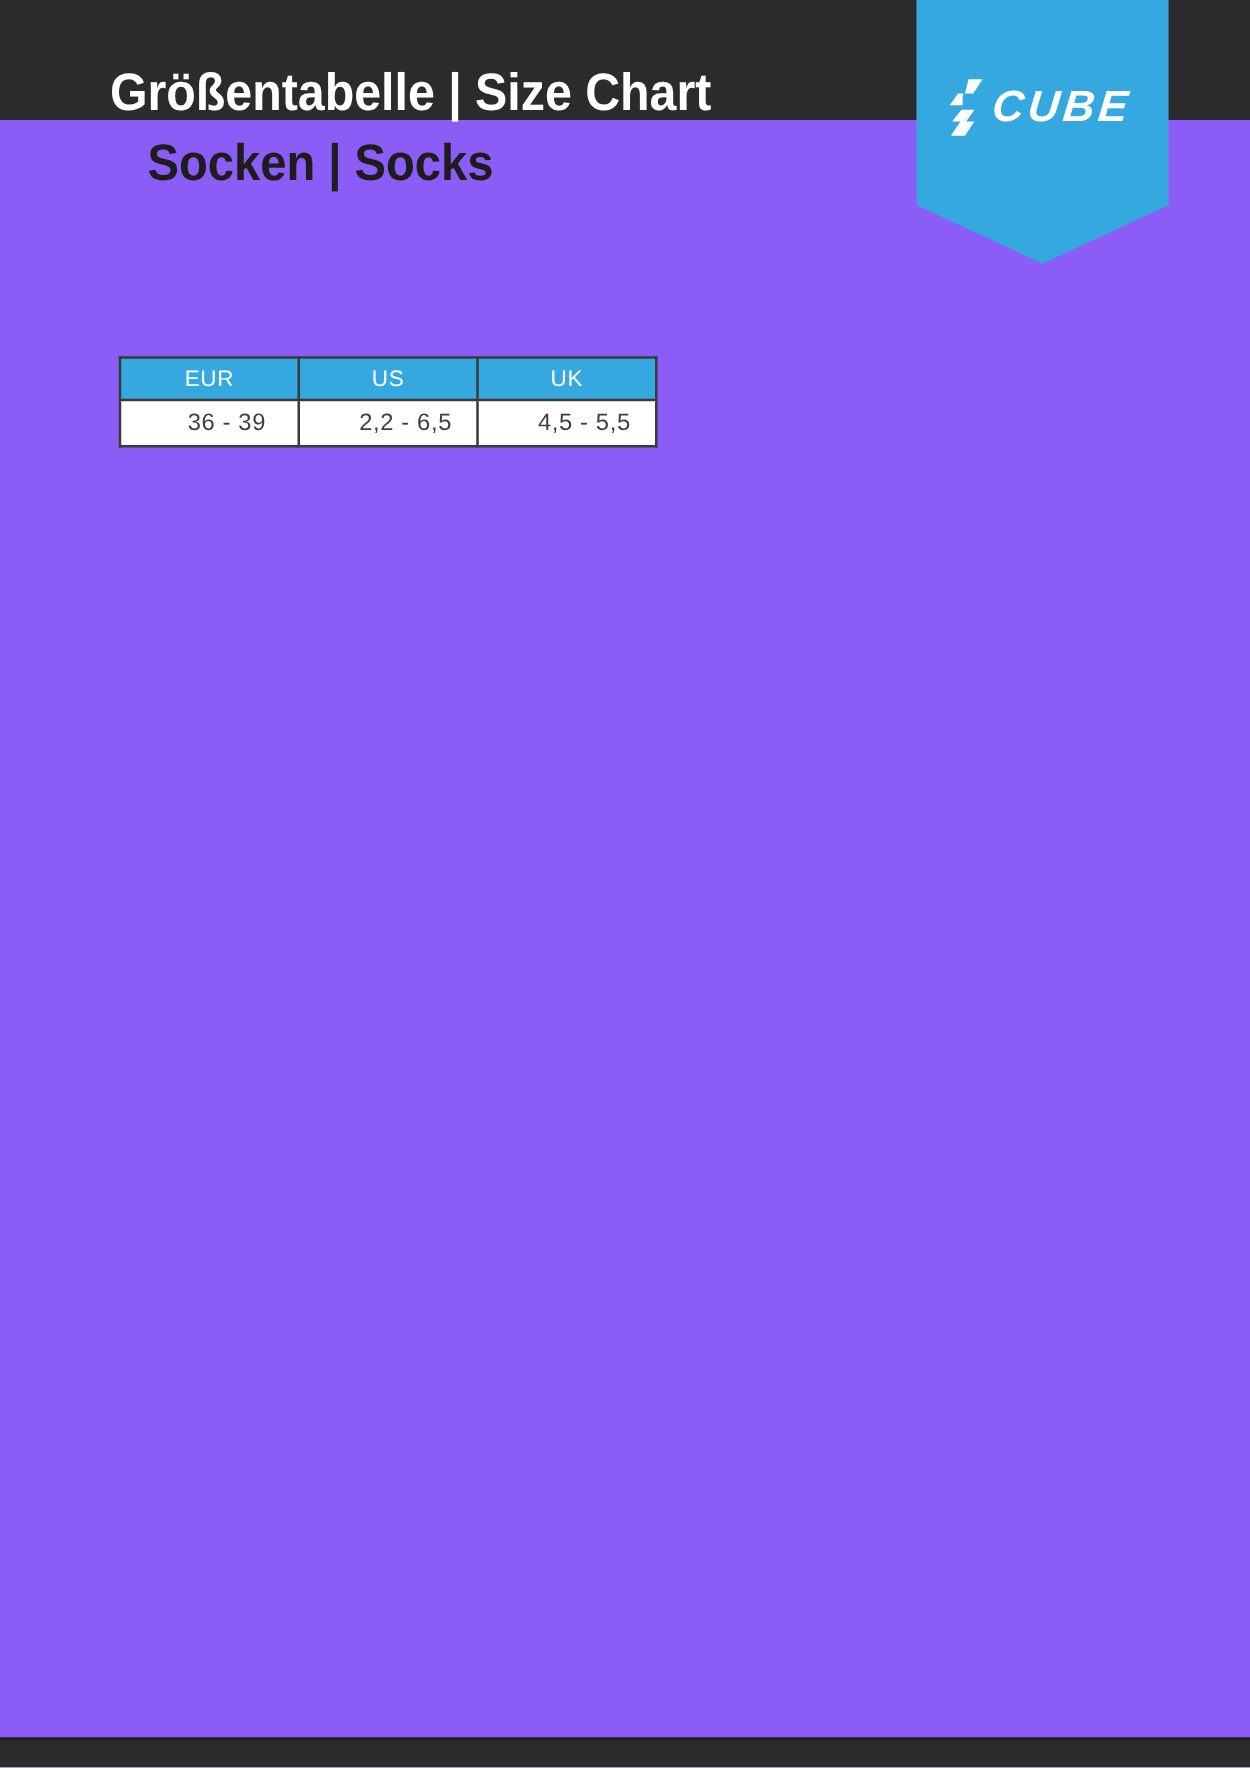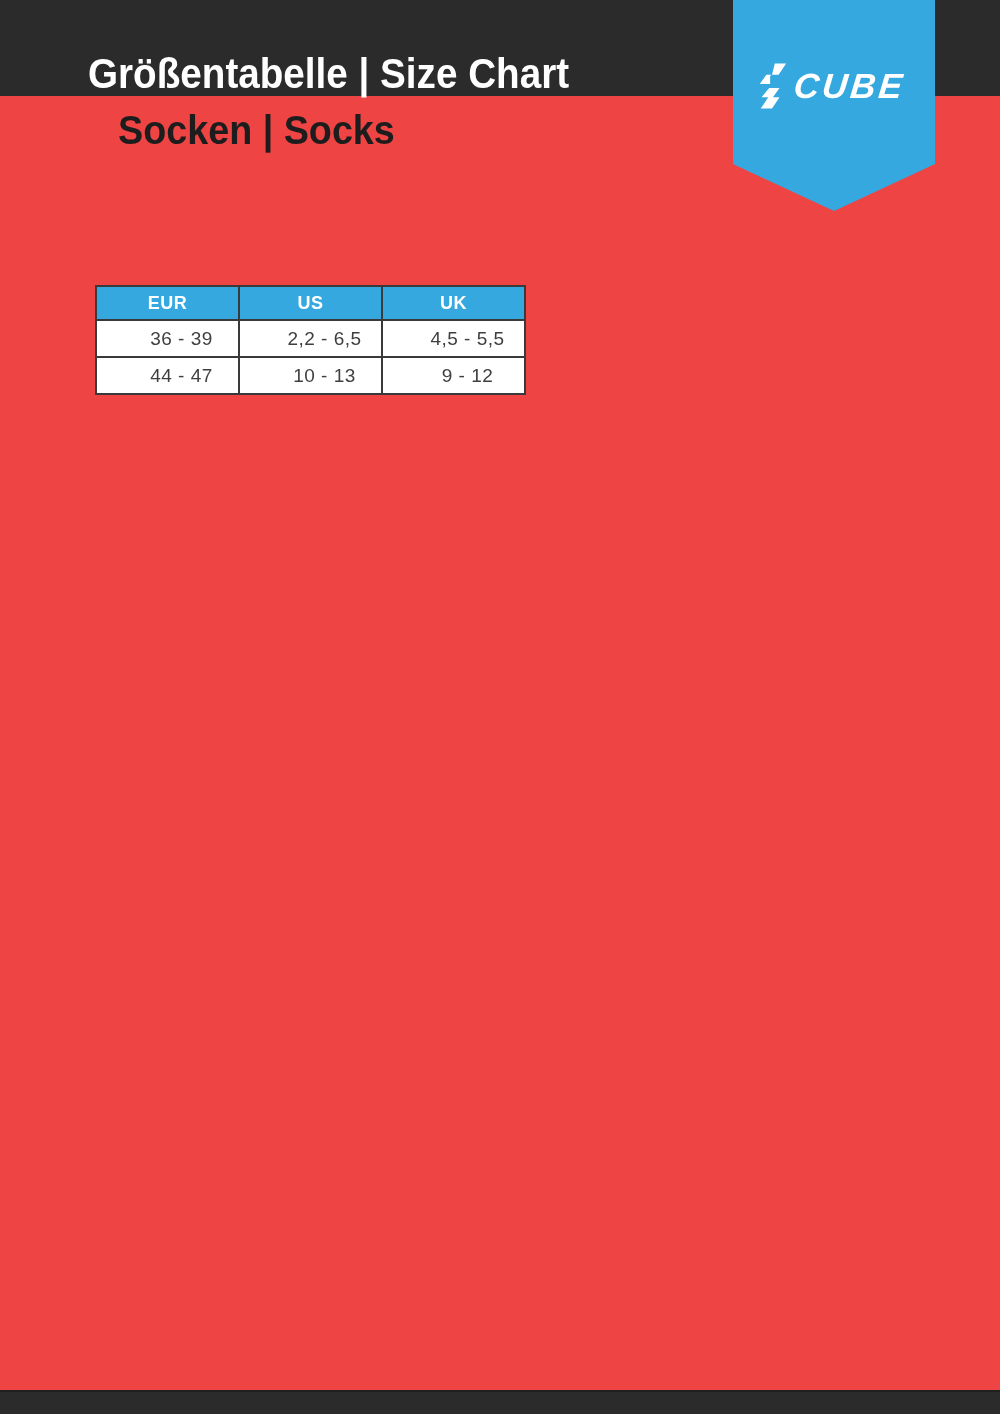--- a/index.html
+++ b/index.html
@@ -4,21 +4,21 @@
 <style>
   * { margin: 0; padding: 0; box-sizing: border-box; }
   html, body { background: #e8e8e8; }
   body { font-family: "Liberation Sans", sans-serif; }
 
   .page {
     position: relative;
     width: 1000px;
     height: 1414px;
     margin: 0 auto;
-    background: #ef4444;
+    background: #8b5cf6;
     overflow: hidden;
   }
 
   
   .top-band {
     position: absolute;
     left: 0; top: 0;
     width: 1000px; height: 96px;
     background: #2b2b2b;
   }
@@ -91,21 +91,21 @@
   }
   .size-table th, .size-table td {
     border: 2px solid #3a3a3a;
     text-align: center;
     vertical-align: middle;
   }
   .size-table th {
     background: #35a9df;
     color: #ffffff;
     font-size: 18px;
-    font-weight: bold;
+    font-weight: normal;
     letter-spacing: 0.5px;
     height: 34px;
   }
   .size-table td {
     background: #ffffff;
     color: #3f3f3f;
     font-size: 19px;
     font-weight: normal;
     height: 37px;
     letter-spacing: 0.5px;
@@ -144,23 +144,18 @@
         <th>US</th>
         <th>UK</th>
       </tr>
     </thead>
     <tbody>
       <tr>
         <td>36 - 39</td>
         <td>2,2 - 6,5</td>
         <td>4,5 - 5,5</td>
       </tr>
-      <tr>
-        <td>44 - 47</td>
-        <td>10 - 13</td>
-        <td>9 - 12</td>
-      </tr>
     </tbody>
   </table>
 
   <div class="bottom-band"></div>
 
 </div>
 
 </body></html>

